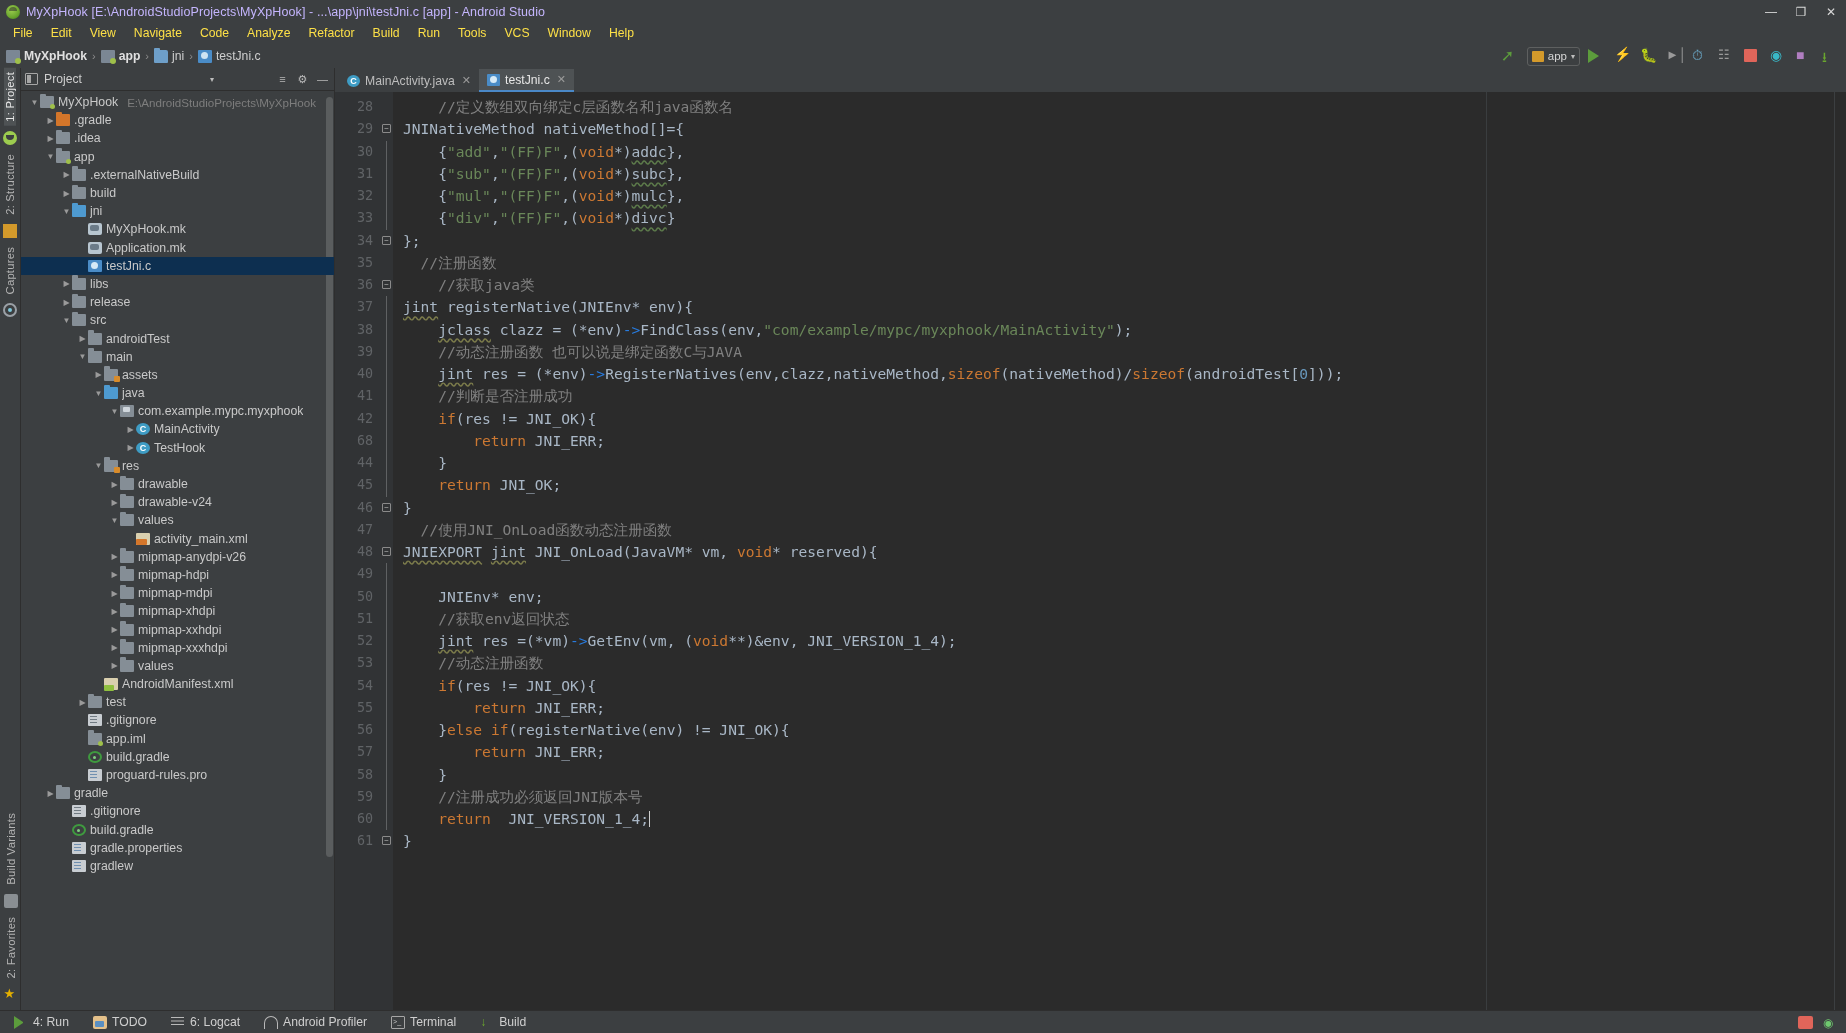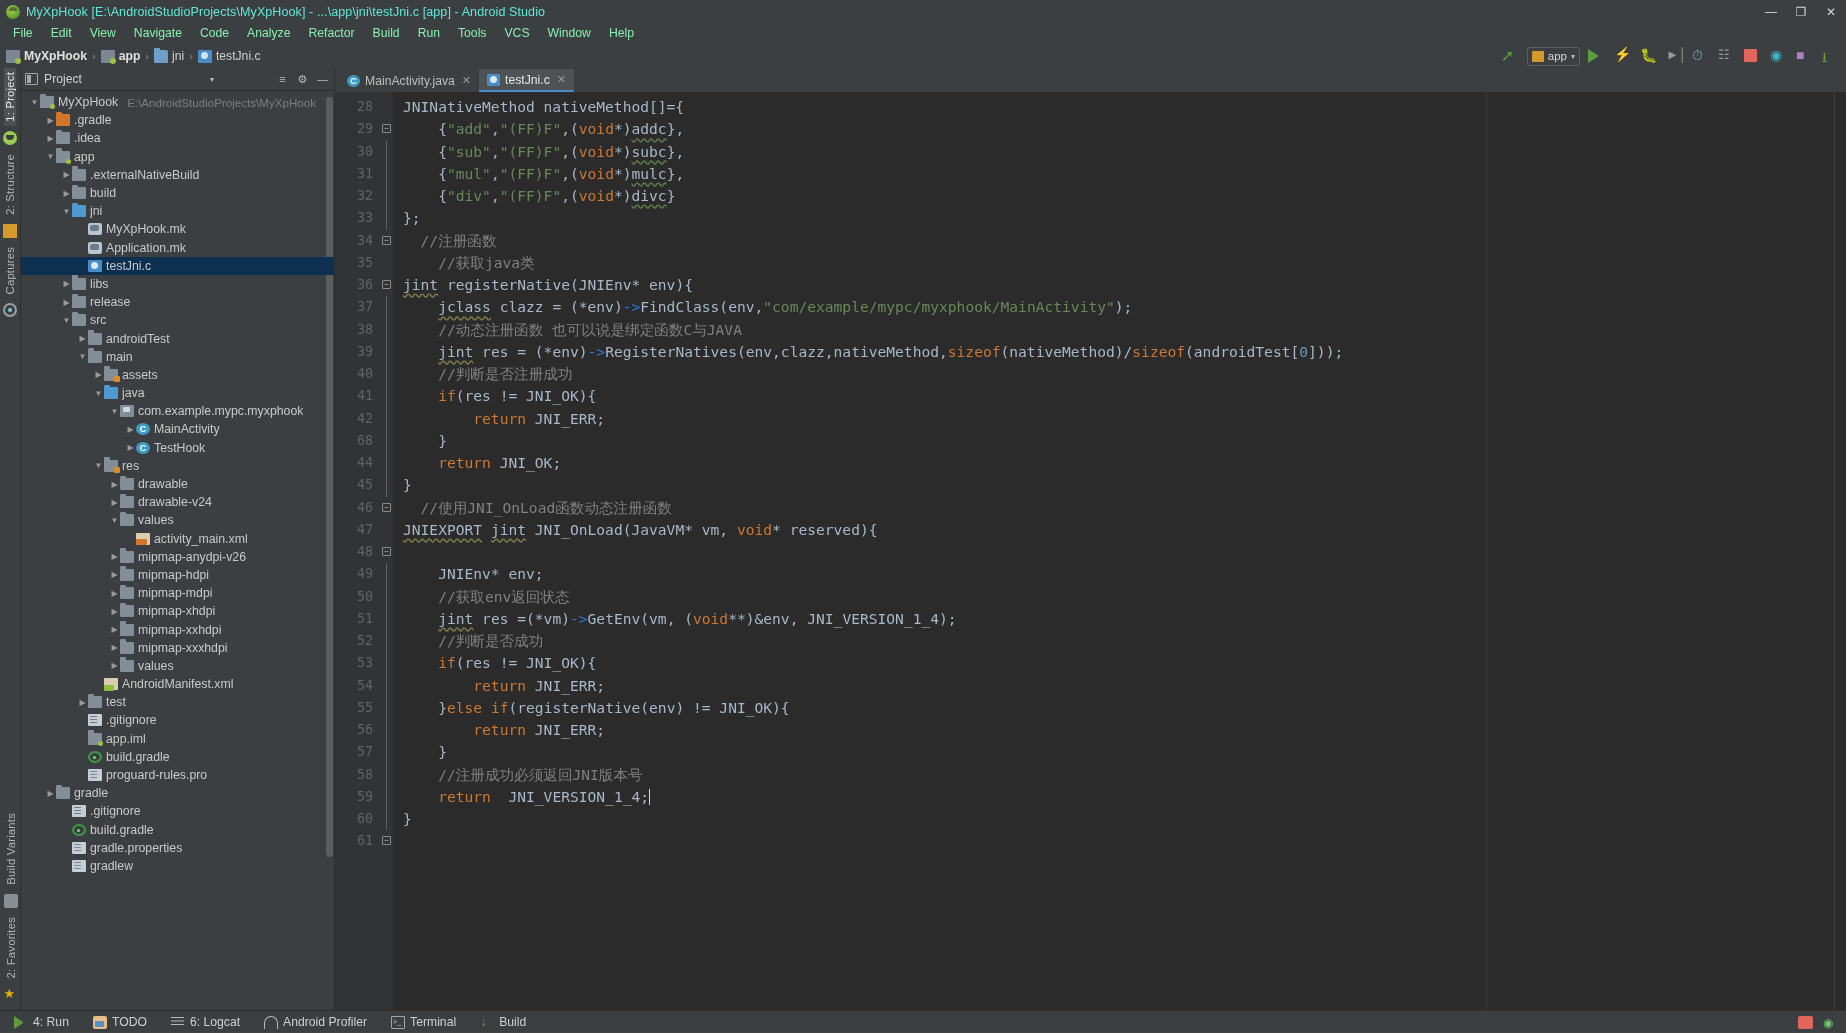--- a/index.html
+++ b/index.html
@@ -20,35 +20,35 @@
   .titlebar .app-ico {
     width: 14px; height: 14px; border-radius: 50%;
     background: radial-gradient(circle at 40% 35%, #9ccc4f 0%, #6aa62e 60%, #3e7a14 100%);
     margin-right: 6px; flex: 0 0 14px; position: relative;
   }
   .titlebar .app-ico::before {
     content:""; position:absolute; left:3px; top:2px; width:8px;height:4px;
     background:#2b2b2b; border-radius:4px 4px 0 0; opacity:.55;
   }
   .titlebar .title {
-    color: #5eead4; font-size: 12.5px; white-space: nowrap; letter-spacing: .1px;
+    color: #c4b5fd; font-size: 12.5px; white-space: nowrap; letter-spacing: .1px;
   }
   .win-btns { position:absolute; right:0; top:0; height:23px; display:flex; }
   .win-btns div {
     width: 30px; height:23px; display:flex; align-items:center; justify-content:center;
     color:#d8d8d8; font-size:12px; line-height:1;
   }
 
   
   .menubar {
     height: 21px; background:#3c3f41; display:flex; align-items:center;
     padding-left: 4px; flex:0 0 21px;
   }
   .menubar .mi {
-    font-size: 12.2px; color:#86efac; padding: 2px 9px; white-space:nowrap; line-height:1;
+    font-size: 12.2px; color:#fde047; padding: 2px 9px; white-space:nowrap; line-height:1;
   }
 
   
   .navbar {
     height: 24px; background:#3c3f41; display:flex; align-items:center;
     padding-left: 6px; flex:0 0 24px; position:relative;
   }
   .crumb { display:flex; align-items:center; color:#cfcfcf; font-size:12.2px; }
   .crumb .sep { color:#8d8d8d; margin: 0 5px; font-size: 11px; }
   .crumb .lbl { white-space:nowrap; }
@@ -696,20 +696,21 @@
             </div>
             <div class="fm">
               <span class="fold-line"></span>
             </div>
             <div class="fm">
               <span class="fold-sq">−</span>
             </div>
           </div>
         <div class="code" id="code">
           <div class="vline" style="left:1093px;"></div>
+        <div class="cl">    <span class="cm">//定义数组双向绑定c层函数名和java函数名</span></div>
             <div class="cl"><span class="id">JNINativeMethod nativeMethod[]={</span></div>
             <div class="cl">    <span class="id">{</span><span class="str">"add"</span><span class="id">,</span><span class="str">"(FF)F"</span><span class="id">,(</span><span class="kw">void</span><span class="id">*)</span><span class="wavyg">addc</span><span class="id">},</span></div>
             <div class="cl">    <span class="id">{</span><span class="str">"sub"</span><span class="id">,</span><span class="str">"(FF)F"</span><span class="id">,(</span><span class="kw">void</span><span class="id">*)</span><span class="wavyg">subc</span><span class="id">},</span></div>
             <div class="cl">    <span class="id">{</span><span class="str">"mul"</span><span class="id">,</span><span class="str">"(FF)F"</span><span class="id">,(</span><span class="kw">void</span><span class="id">*)</span><span class="wavyg">mulc</span><span class="id">},</span></div>
             <div class="cl">    <span class="id">{</span><span class="str">"div"</span><span class="id">,</span><span class="str">"(FF)F"</span><span class="id">,(</span><span class="kw">void</span><span class="id">*)</span><span class="wavyg">divc</span><span class="id">}</span></div>
             <div class="cl"><span class="id">};</span></div>
             <div class="cl">  <span class="cm">//注册函数</span></div>
             <div class="cl">    <span class="cm">//获取java类</span></div>
             <div class="cl"><span class="undl">jint</span> <span class="id">registerNative(JNIEnv* env){</span></div>
             <div class="cl">    <span class="undl">jclass</span> <span class="id">clazz = (*env)</span><span class="arrow-op">-&gt;</span><span class="id">FindClass(env,</span><span class="str">"com/example/</span><span class="str wavy">mypc</span><span class="str">/</span><span class="str wavy">myxphook</span><span class="str">/MainActivity"</span><span class="id">);</span></div>
@@ -720,21 +721,21 @@
             <div class="cl">        <span class="kw">return</span> <span class="id">JNI_ERR;</span></div>
             <div class="cl">    <span class="id">}</span></div>
             <div class="cl">    <span class="kw">return</span> <span class="id">JNI_OK;</span></div>
             <div class="cl"><span class="id">}</span></div>
             <div class="cl">  <span class="cm">//使用JNI_OnLoad函数动态注册函数</span></div>
             <div class="cl"><span class="undl">JNIEXPORT</span> <span class="undl">jint</span> <span class="id">JNI_OnLoad(JavaVM* vm, </span><span class="kw">void</span><span class="id">* reserved){</span></div>
             <div class="cl"></div>
             <div class="cl">    <span class="id">JNIEnv* env;</span></div>
             <div class="cl">    <span class="cm">//获取env返回状态</span></div>
             <div class="cl">    <span class="undl">jint</span> <span class="id">res =(*vm)</span><span class="arrow-op">-&gt;</span><span class="id">GetEnv(vm, (</span><span class="kw">void</span><span class="id">**)&amp;env, JNI_VERSION_1_4);</span></div>
-            <div class="cl">    <span class="cm">//判断是否成功</span></div>
+            <div class="cl">    <span class="cm">//动态注册函数</span></div>
             <div class="cl">    <span class="kw">if</span><span class="id">(res != JNI_OK){</span></div>
             <div class="cl">        <span class="kw">return</span> <span class="id">JNI_ERR;</span></div>
             <div class="cl">    <span class="id">}</span><span class="kw">else</span> <span class="kw">if</span><span class="id">(registerNative(env) != JNI_OK){</span></div>
             <div class="cl">        <span class="kw">return</span> <span class="id">JNI_ERR;</span></div>
             <div class="cl">    <span class="id">}</span></div>
             <div class="cl">    <span class="cm">//注册成功必须返回JNI版本号</span></div>
             <div class="cl">    <span class="kw">return</span>  <span class="id">JNI_VERSION_1_4;</span><span class="caret"></span></div>
             <div class="cl"><span class="id">}</span></div>
           </div>
         <div class="rightmark"></div>

